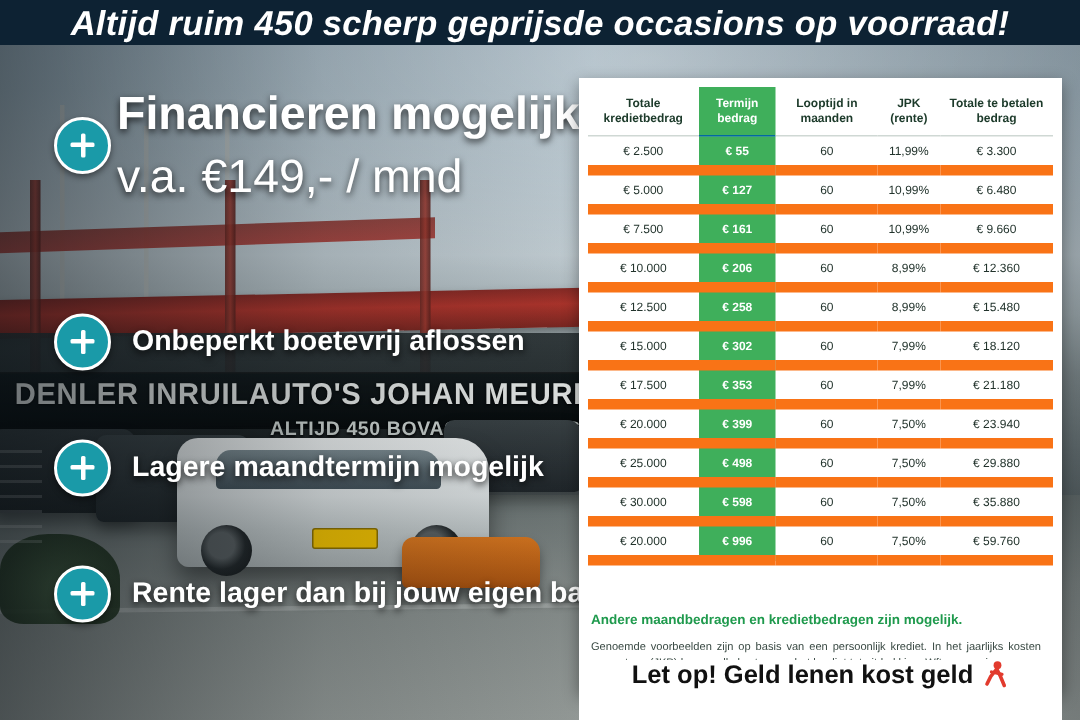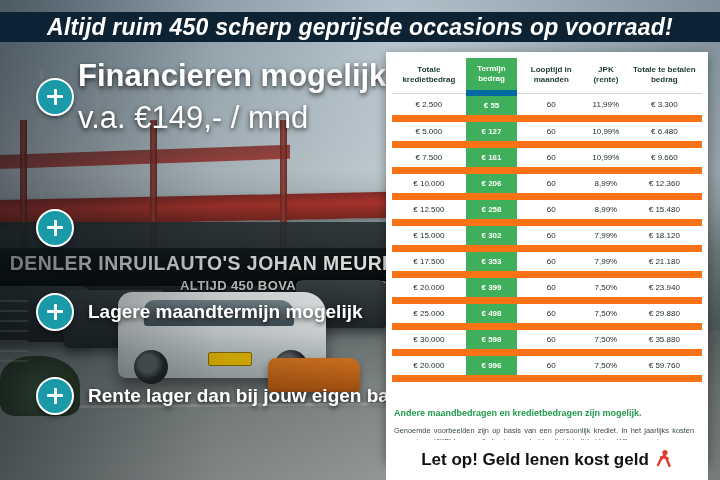--- a/index.html
+++ b/index.html
@@ -167,21 +167,21 @@
     opacity: .5;
   }
   .dark-vignette {
     position: absolute; inset: 0;
     background: linear-gradient(to right, rgba(8,15,20,.55) 0%, rgba(8,15,20,.18) 30%, rgba(8,15,20,.05) 55%, rgba(8,15,20,.25) 100%);
   }
 
   
   .top-banner {
     position: absolute;
-    left: 0; top: 12px; width: 720px; height: 30px;
+    left: 0; top: 0; width: 720px; height: 30px;
     background: #0d2233;
     display: flex;
     align-items: center;
     justify-content: center;
   }
   .top-banner .txt {
     color: #ffffff;
     font-size: 23px;
     font-weight: bold;
     font-style: italic;
@@ -277,21 +277,21 @@
     white-space: nowrap;
   }
   table.rates .col-hl {
     background: #3faf5b;
     color: #ffffff;
     font-weight: bold;
   }
   table.rates th.col-hl {
     background: #3faf5b;
     color: #ffffff;
-    border-bottom: 6px solid #0369a1;
+    border-bottom: 1px solid #0369a1;
   }
   .green-note {
     position: absolute;
     left: 8px; top: 356px;
     width: 304px;
     color: #1f9a4d;
     font-weight: bold;
     font-size: 9px;
   }
   .fineprint {
@@ -302,21 +302,20 @@
     font-size: 7.4px;
     line-height: 1.45;
     text-align: justify;
   }
   .warn-bar {
     position: absolute;
     left: 386px; top: 440px;
     width: 322px; height: 40px;
     background: #ffffff;
     display: flex;
-    align-items: center;
     justify-content: center;
     gap: 6px;
   }
   .warn-bar .warn-text {
     color: #111111;
     font-size: 17px;
     font-weight: bold;
   }
   .walker {
     width: 18px; height: 22px;
@@ -368,20 +367,21 @@
 
   <div class="headline">Financieren mogelijk</div>
   <div class="headline2">v.a. €149,- / mnd</div>
 
   <div class="bullet-row r1">
     <div class="plus"></div>
     <div class="label"></div>
   </div>
   <div class="bullet-row r2">
     <div class="plus"></div>
+    <div class="label">Onbeperkt boetevrij aflossen</div>
   </div>
   <div class="bullet-row r3">
     <div class="plus"></div>
     <div class="label">Lagere maandtermijn mogelijk</div>
   </div>
   <div class="bullet-row r4">
     <div class="plus"></div>
     <div class="label">Rente lager dan bij jouw eigen bank</div>
   </div>
 

